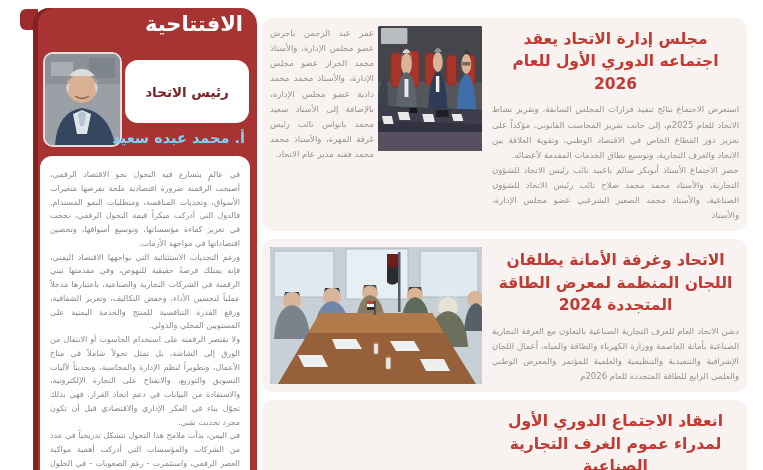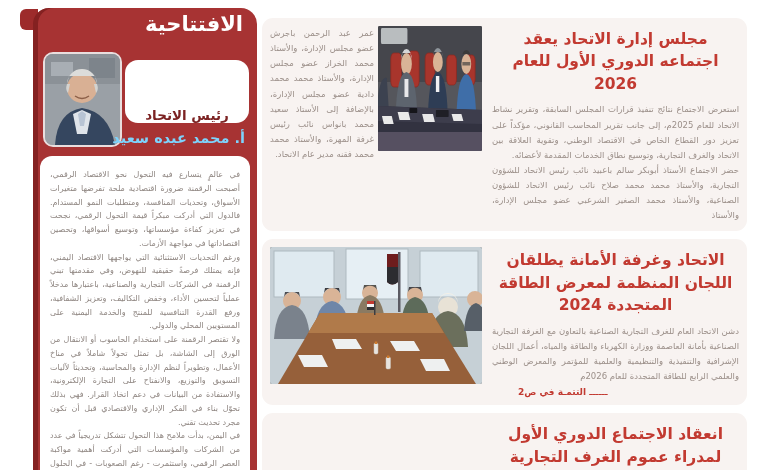--- a/index.html
+++ b/index.html
@@ -22,21 +22,21 @@
     color:#ffffff;font-size:21px;font-weight:bold;direction:rtl;
   }
   .pres-photo{
     position:absolute;left:10px;top:44px;width:75px;height:91px;
     border-radius:10px;overflow:hidden;border:2px solid #e9dede;background:#9aa0a6;
   }
   .pres-photo svg{display:block;width:100%;height:100%;}
   .role-pill{
     position:absolute;left:92px;right:8px;top:52px;height:63px;
     background:#ffffff;border-radius:13px;
-    display:flex;align-items:flex-end;justify-content:center;
+    display:flex;align-items:center;justify-content:center;
     color:#7c2323;font-size:13.5px;font-weight:bold;direction:rtl;
   }
   .author-name{
     position:absolute;top:122px;right:12px;
     color:#7dd3fc;font-size:14.5px;font-weight:bold;direction:rtl;
   }
   .editorial-body{
     position:absolute;left:7px;right:7px;top:148px;height:400px;
     background:#ffffff;border-radius:12px;
     padding:12px 10px;box-sizing:border-box;
@@ -174,21 +174,20 @@
         </svg>
       </div>
       <p class="continuation">عمر عبد الرحمن باجرش عضو مجلس الإدارة، والأستاذ محمد الخراز عضو مجلس الإدارة، والأستاذ محمد محمد دادية عضو مجلس الإدارة، بالإضافة إلى الأستاذ سعيد محمد بانواس نائب رئيس غرفة المهرة، والأستاذ محمد محمد فقنه مدير عام الاتحاد.</p>
     </div>
   </div>
 
   <div class="article-block">
     <div class="article-text">
       <div class="headline">الاتحاد وغرفة الأمانة يطلقان اللجان المنظمة لمعرض الطاقة المتجددة 2024</div>
       <p>دشن الاتحاد العام للغرف التجارية الصناعية بالتعاون مع الغرفة التجارية الصناعية بأمانة العاصمة ووزارة الكهرباء والطاقة والمياه، أعمال اللجان الإشرافية والتنفيذية والتنظيمية والعلمية للمؤتمر والمعرض الوطني والعلمي الرابع للطاقة المتجددة للعام 2026م</p>
-      <div class="more-line">ــــــ التتمـة في ص2</div>
     </div>
     <div class="article-media">
       <div class="article-photo h137">
         <svg viewBox="0 0 212 137" preserveAspectRatio="none">
           <rect width="212" height="137" fill="#c6d0d6"></rect>
 
           <rect x="4" y="4" width="60" height="46" fill="#dfeaf0" stroke="#aeb9bf"></rect>
           <rect x="76" y="2" width="62" height="50" fill="#e6eff4" stroke="#aeb9bf"></rect>
           <rect x="150" y="4" width="58" height="46" fill="#dfeaf0" stroke="#aeb9bf"></rect>
 

